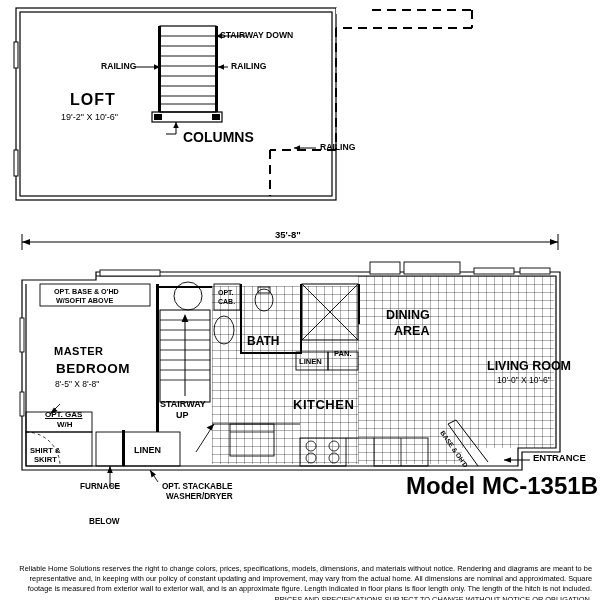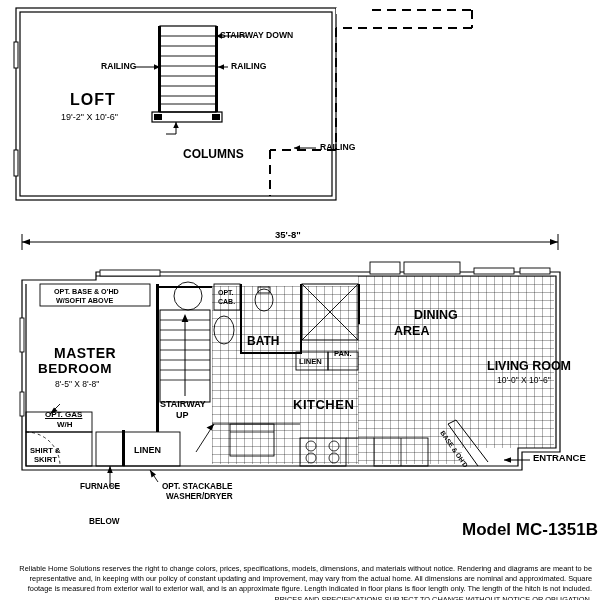--- a/index.html
+++ b/index.html
@@ -39,22 +39,22 @@
     width: 584px;
     font-size: 7.4px;
     line-height: 1.38;
     color: #000;
     font-family: "Liberation Sans", sans-serif;
     text-align: right;
   }
   .model {
     position: absolute;
     right: 2px;
-    top: 520px;
-    font-size: 17px;
+    top: 472px;
+    font-size: 24px;
     font-weight: bold;
     letter-spacing: 0px;
     text-align: center;
   }
 </style>
 </head>
 <body>
 
 <div id="page">
 
@@ -215,34 +215,34 @@
   <div class="grid-room" style="left:212px; top:286px; width:146px; height:178px;"></div>
   <div class="grid-room" style="left:358px; top:276px; width:104px; height:188px;"></div>
   <div class="grid-room" style="left:462px; top:276px; width:92px; height:172px;"></div>
 
   <div class="txt b" style="left:70px; top:92px; font-size:16px; letter-spacing:1px;">LOFT</div>
   <div class="txt" style="left:61px; top:113px; font-size:9px;">19'-2" X 10'-6"</div>
 
   <div class="txt" style="left:220px; top:31px; font-size:8.6px; font-weight:bold;">STAIRWAY DOWN</div>
   <div class="txt" style="left:101px; top:62px; font-size:8.6px; font-weight:bold;">RAILING</div>
   <div class="txt" style="left:231px; top:62px; font-size:8.6px; font-weight:bold;">RAILING</div>
-  <div class="txt" style="left:165px; top:148px; font-size:12px; font-weight:bold;padding-left:18px;">COLUMNS</div>
+  <div class="txt" style="left:165px; top:130px; font-size:14px; font-weight:bold;padding-left:18px;">COLUMNS</div>
   <div class="txt" style="left:320px; top:143px; font-size:8.6px; font-weight:bold;">RAILING</div>
 
   <div class="txt" style="left:275px; top:230px; font-size:9.5px; font-weight:bold;">35'-8"</div>
 
-  <div class="txt b" style="left:54px; top:346px; font-size:14px; letter-spacing:0.5px;">MASTER</div>
-  <div class="txt b" style="left:38px; top:362px; font-size:13.5px; letter-spacing:0.5px;">BEDROOM</div>
+  <div class="txt b" style="left:54px; top:346px; font-size:11px; letter-spacing:0.5px;">MASTER</div>
+  <div class="txt b" style="left:56px; top:362px; font-size:13.5px; letter-spacing:0.5px;">BEDROOM</div>
   <div class="txt" style="left:55px; top:380px; font-size:8.5px;">8'-5" X 8'-8"</div>
 
   <div class="txt b" style="left:247px; top:335px; font-size:12px;">BATH</div>
 
   <div class="txt b" style="left:293px; top:398px; font-size:13px; letter-spacing:0.5px;">KITCHEN</div>
 
-  <div class="txt b" style="left:386px; top:309px; font-size:12.5px;margin-left:28px;">DINING</div>
+  <div class="txt b" style="left:386px; top:309px; font-size:12.5px;">DINING</div>
   <div class="txt b" style="left:394px; top:325px; font-size:12.5px;">AREA</div>
 
   <div class="txt b" style="left:487px; top:360px; font-size:12.5px;">LIVING ROOM</div>
   <div class="txt" style="left:497px; top:376px; font-size:8.5px;">10'-0" X 10'-6"</div>
 
   <div class="txt b" style="left:533px; top:453px; font-size:9.5px;">ENTRANCE</div>
 
   <div class="txt b" style="left:160px; top:400px; font-size:9px;">STAIRWAY</div>
   <div class="txt b" style="left:176px; top:411px; font-size:9px;">UP</div>
 

